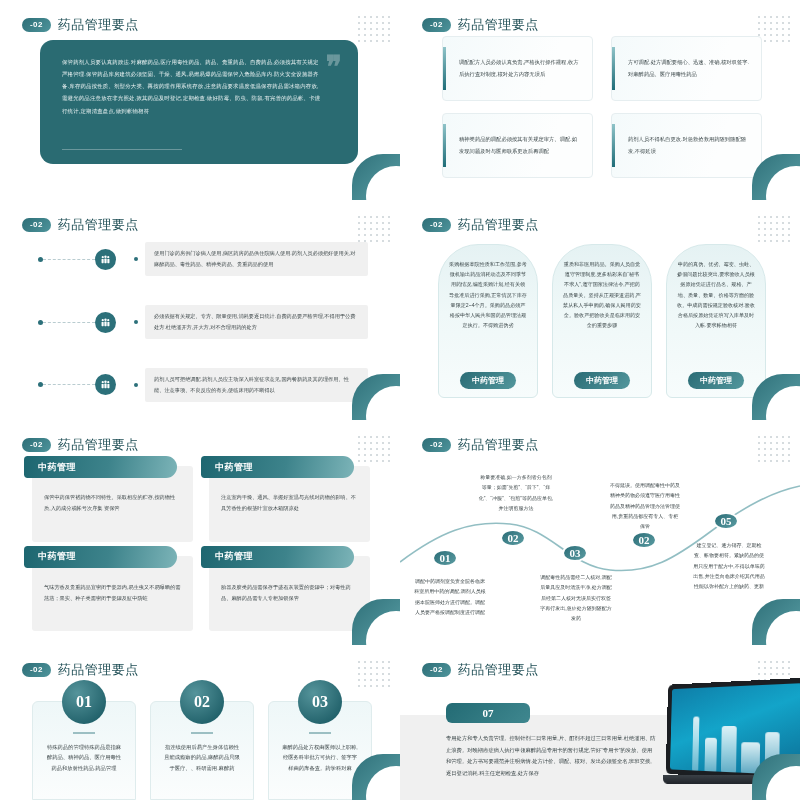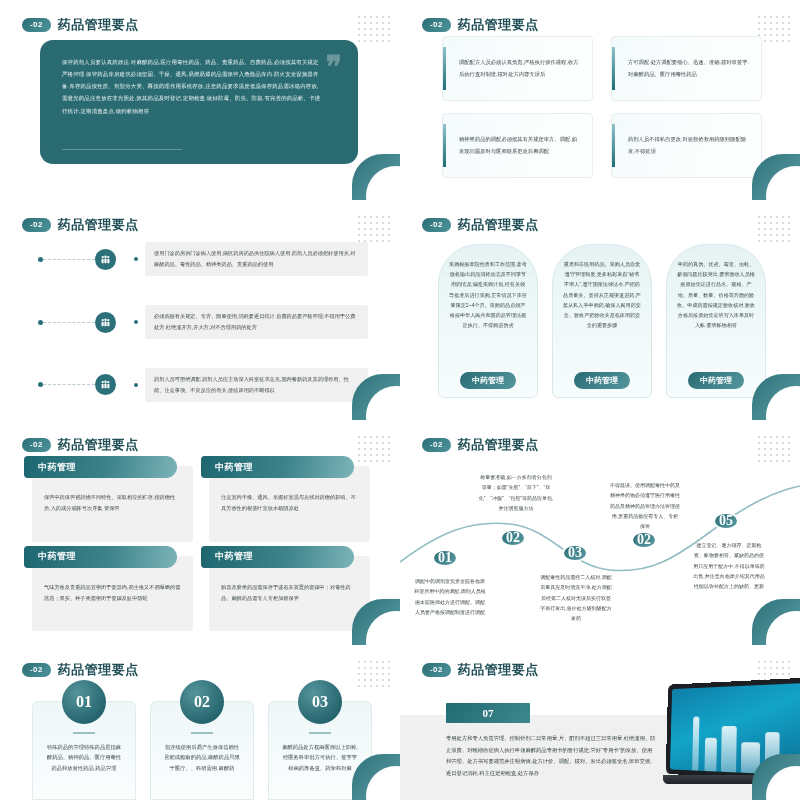--- a/index.html
+++ b/index.html
@@ -26,21 +26,21 @@
      background-image:radial-gradient(#cfd6d9 0.9px, transparent 1px);
      background-size:6px 6px; opacity:.85; }
 
   
   .shead { position:absolute; left:22px; top:16px; display:flex;
      align-items:center; gap:7px;justify-content:flex-end; }
   .badge { background:linear-gradient(135deg,#2d6e77,#4e949b); color:#fff;
      font-size:8px; font-weight:bold; padding:2px 8px; border-radius:9px;
      letter-spacing:.4px; line-height:1.3; }
   .stitle { font-family:"Liberation Serif","DejaVu Serif",serif;
-     font-size:13px; font-weight:bold; color:#1f4e55; letter-spacing:.5px; }
+     font-size:13px; font-weight:normal; color:#1f4e55; letter-spacing:.5px; }
 
   
   .quote-card { position:absolute; left:40px; top:40px; right:42px; bottom:36px;
      background:#2a6b72; border-radius:13px; padding:16px 36px 16px 22px;
      color:#eef5f5; }
   .quote-card p { font-size:5.4px; line-height:2.25; letter-spacing:.2px; }
   .qmark { position:absolute; right:16px; top:12px; font-size:30px;
      color:rgba(255,255,255,.3); font-family:"Liberation Serif",serif;
      font-weight:bold; line-height:1; }
   .qrule { position:absolute; left:22px; bottom:14px; width:120px; height:1px;
@@ -99,21 +99,21 @@
      padding-left:14px; }
   .hcard-head span { font-family:"Liberation Serif",serif; font-weight:bold;
      font-size:9px; color:#fff; letter-spacing:.5px; }
   .hcard p { font-size:5.2px; line-height:2.15; color:#3d4749; }
 
   
   .wave-wrap { position:absolute; inset:0; }
   .wave-svg { position:absolute; left:0; top:42px; width:400px; height:150px; }
   .wnode { position:absolute; width:22px; height:14px; border-radius:50%;
      background:linear-gradient(140deg,#2b6d77,#5b9ca2); color:#fff;
-     font-family:"Liberation Serif",serif; font-weight:bold; font-size:14px;
+     font-family:"Liberation Serif",serif; font-weight:bold; font-size:11px;
      display:flex; align-items:center; justify-content:center;
      box-shadow:0 0 0 2px #fff; }
   .wtext { position:absolute; text-align:center; }
   .wtext p { font-size:5.0px; line-height:2.05; color:#3d4749; }
 
   
   .n3 { position:absolute; left:32px; top:56px; right:28px; bottom:0;
      display:flex; gap:14px; }
   .ncard { flex:1; position:relative;
      background:linear-gradient(180deg,#eef7f8,#fbfdfd);
@@ -124,21 +124,21 @@
   .nbubble { position:absolute; top:-22px; left:50%; transform:translateX(-50%);
      width:44px; height:44px; border-radius:50%;
      background:radial-gradient(circle at 35% 30%,#55949b,#23636c 75%);
      color:#fff; font-family:"Liberation Serif",serif; font-weight:bold;
      font-size:16px; display:flex; align-items:center; justify-content:center; }
 
   
   .s8band { position:absolute; left:0; right:0; top:70px; bottom:0;
      background:#f0f0f0; }
   .pill07 { position:absolute; left:46px; top:58px; width:84px; height:20px;
-     background:linear-gradient(135deg,#236b74,#3f878f); border-radius:1px;
+     background:linear-gradient(135deg,#236b74,#3f878f); border-radius:6px;
      color:#fff; font-family:"Liberation Serif",serif; font-weight:bold;
      font-size:11px; display:flex; align-items:center; justify-content:center; }
   .s8text { position:absolute; left:46px; top:88px; width:210px; }
   .s8text p { font-size:5.3px; line-height:2.2; color:#364244; }
   .laptop { position:absolute; right:-6px; top:36px; width:150px; height:120px; }
   .lp-screen { position:absolute; right:0; top:0; width:148px; height:96px;
      background:#1b1e22; border-radius:6px;
      transform:perspective(320px) rotateY(-19deg) rotateX(3deg);
      padding:5px; }
   .lp-inner { width:100%; height:100%; border-radius:3px;

